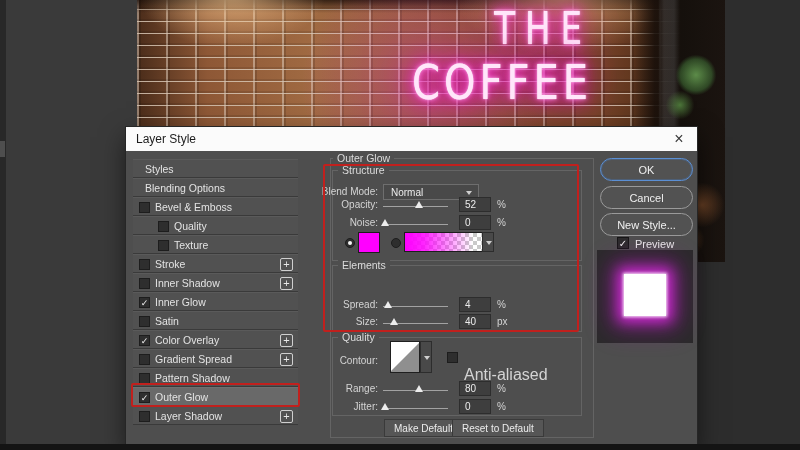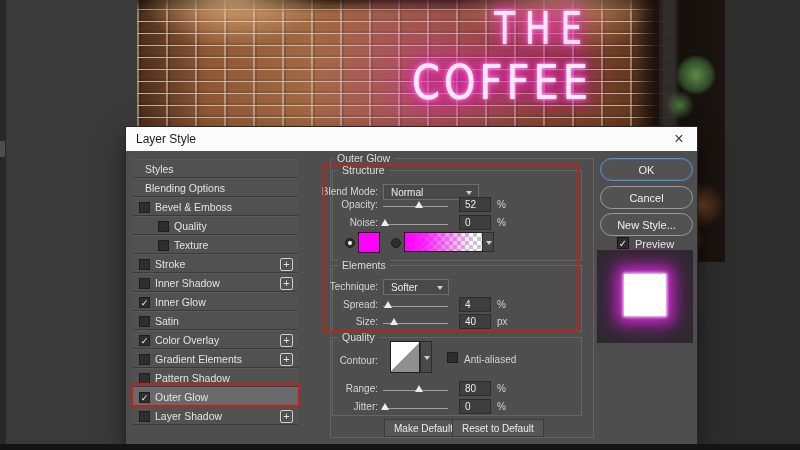--- a/index.html
+++ b/index.html
@@ -180,21 +180,21 @@
         <span class="cb"><span class="mark">✓</span></span>
         <span class="slabel">Satin</span>
       </div>
     <div class="srow" style="top:203px">
         <span class="cb on"><span class="mark">✓</span></span>
         <span class="slabel">Color Overlay</span>
         <span class="plus">+</span>
       </div>
     <div class="srow" style="top:222px">
         <span class="cb"><span class="mark">✓</span></span>
-        <span class="slabel">Gradient Elements</span>
+        <span class="slabel">Gradient Spread</span>
         <span class="plus">+</span>
       </div>
     <div class="srow" style="top:241px">
         <span class="cb"><span class="mark">✓</span></span>
         <span class="slabel">Pattern Shadow</span>
       </div>
     <div class="srow sel" style="top:260px">
         <span class="cb on"><span class="mark">✓</span></span>
         <span class="slabel">Outer Glow</span>
       </div>
@@ -241,27 +241,20 @@
       <span class="radio" style="left:79px; top:6px"></span>
       <span class="gradbar" style="left:92px; top:0"></span>
       <span class="gradcaret" style="left:170px; top:0">
           <span class="caret" style="left:2.5px; top:8px"></span>
         </span>
     </div>
 
     <div class="fs fs-elements"></div>
     <span class="fslabel" style="left:212px; top:132px">Elements</span>
 
-    <div class="prow" style="top:152px">
-      <span class="plabel">Technique:</span>
-      <div class="ddown" style="width:66px">
-        <span>Softer</span>
-        <span class="caret" style="right:5px; top:6px; position:absolute"></span>
-      </div>
-    </div>
 
     <div class="prow" style="top:170px">
       <span class="plabel">Spread:</span>
       <div class="ptrack"></div>
       <div class="pthumb" style="left:72px"></div>
       <div class="pfield">4</div>
       <span class="punit">%</span>
     </div>
 
     <div class="prow" style="top:187px">
@@ -277,21 +270,21 @@
     <div class="fs fs-quality"></div>
     <span class="fslabel" style="left:212px; top:204px">Quality</span>
 
     <div class="prow" style="top:214px; height:34px">
       <span class="plabel" style="top:14px">Contour:</span>
       <span class="contour-thumb" style="left:78px; top:0"></span>
       <span class="contour-caret" style="left:108px; top:0">
           <span class="caret" style="left:2.5px; top:14px"></span>
         </span>
       <span class="cb" style="left:135px; top:11px"><span class="mark">✓</span></span>
-      <span style="position:absolute; left:152px; top:13px; font-size:10px; color:#d4d4d4">Anti-aliased</span>
+      <span style="position:absolute; left:152px; top:25px; font-size:16px; color:#d4d4d4">Anti-aliased</span>
     </div>
 
     <div class="prow" style="top:254px">
       <span class="plabel">Range:</span>
       <div class="ptrack"></div>
       <div class="pthumb" style="left:103px"></div>
       <div class="pfield">80</div>
       <span class="punit">%</span>
     </div>
 

